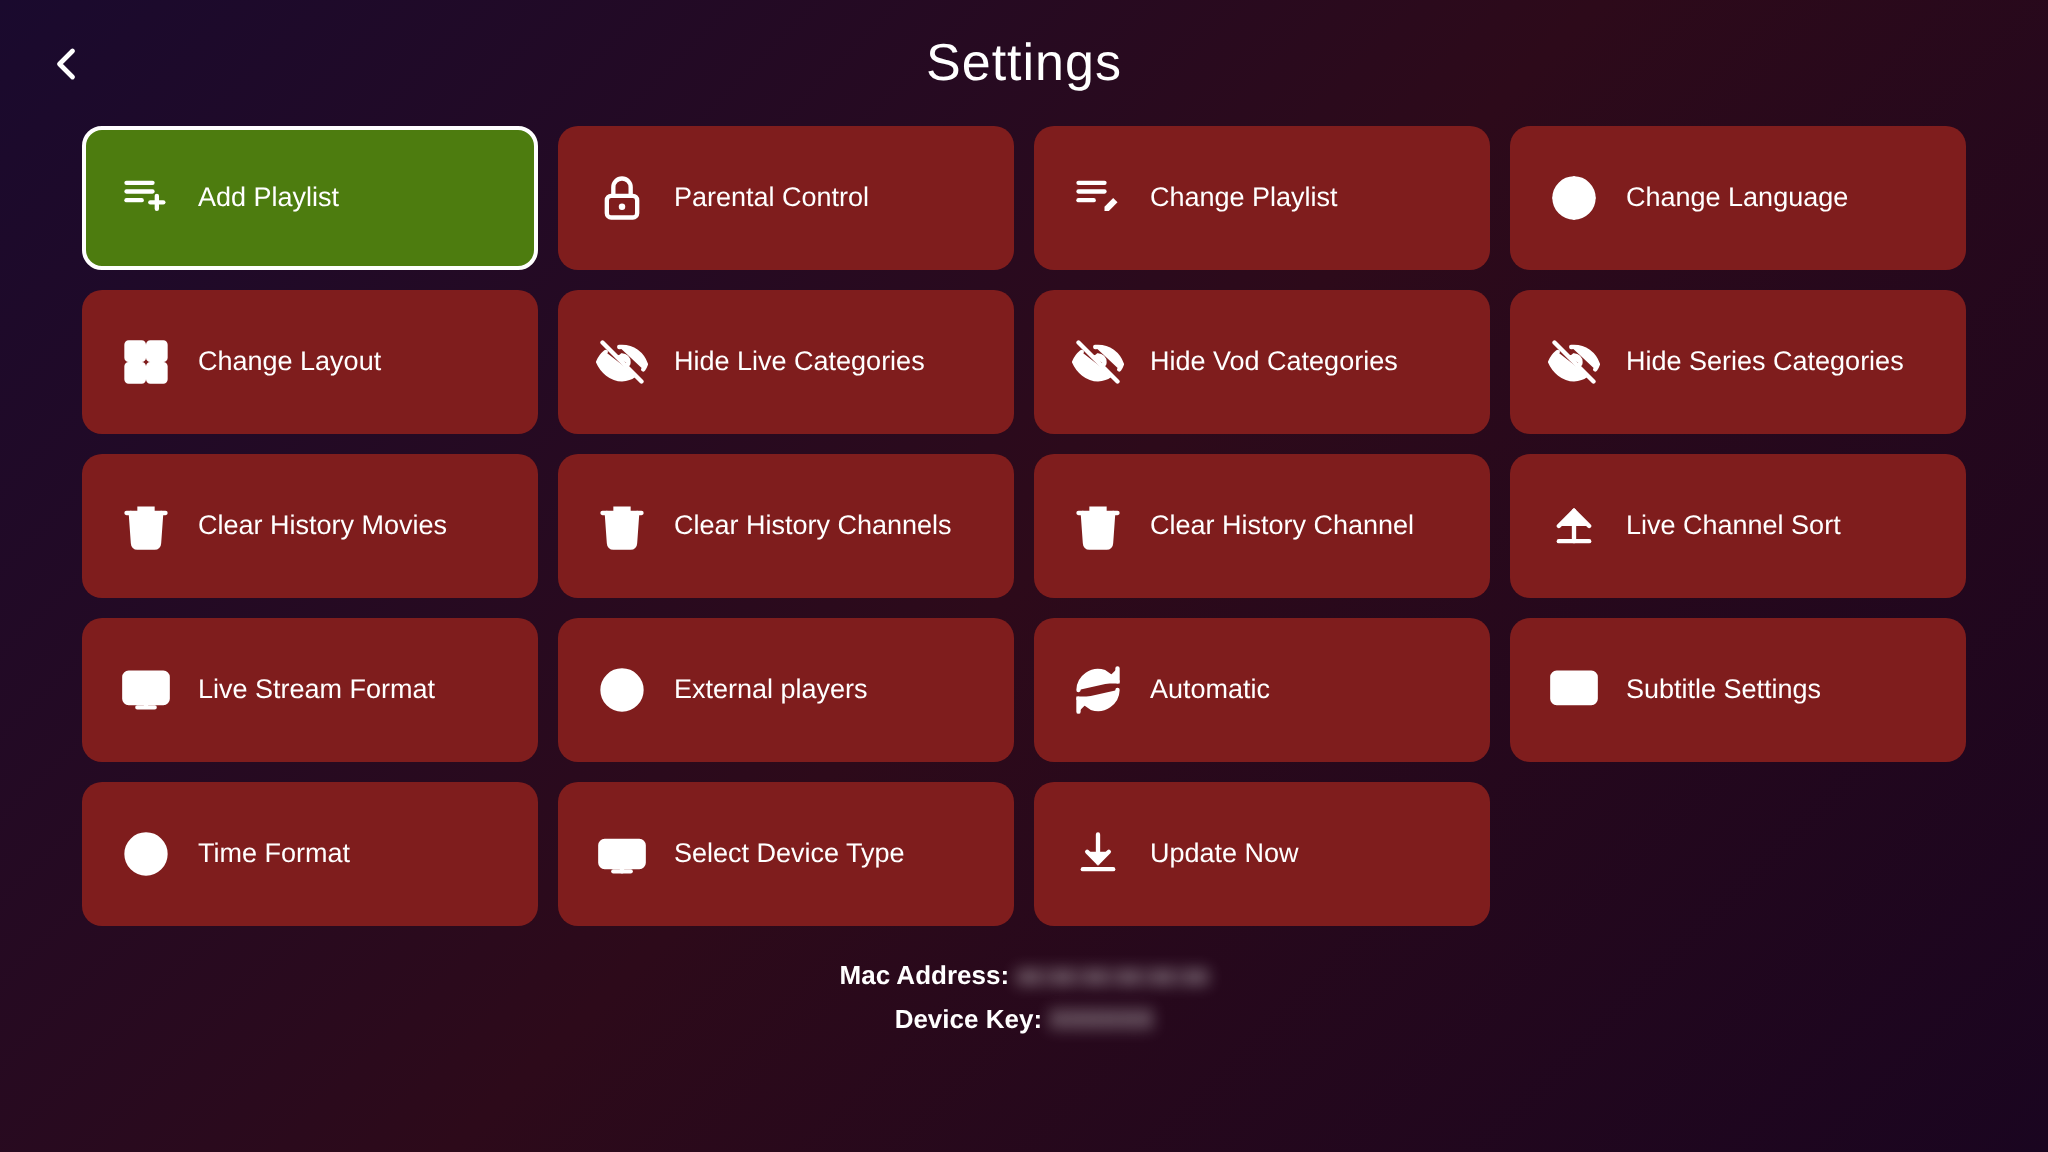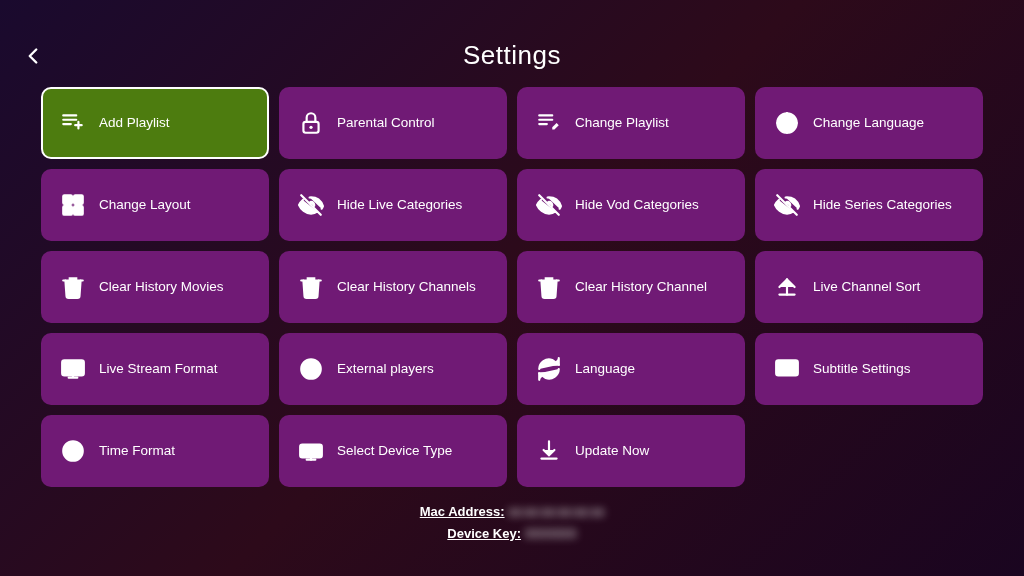--- a/index.html
+++ b/index.html
@@ -16,21 +16,20 @@
       align-items: center;
     }
 
     .header {
       width: 100%;
       display: flex;
       align-items: center;
       justify-content: center;
       position: relative;
       padding: 16px 20px 8px;
-      margin-top: 24px;
     }
 
     .back-btn {
       position: absolute;
       left: 20px;
       cursor: pointer;
       font-size: 22px;
       color: #fff;
       background: none;
       border: none;
@@ -49,21 +48,21 @@
     .grid {
       display: grid;
       grid-template-columns: repeat(4, 228px);
       grid-template-rows: repeat(5, 72px);
       gap: 10px;
       padding: 8px 20px;
       margin: 0 auto;
     }
 
     .tile {
-      background: #701a75;
+      background: #7f1d1d;
       border-radius: 10px;
       display: flex;
       align-items: center;
       gap: 12px;
       padding: 0 16px;
       cursor: pointer;
       border: 2px solid transparent;
       transition: border-color 0.2s;
       position: relative;
     }
@@ -93,21 +92,20 @@
     .footer {
       margin-top: 6px;
       text-align: center;
       color: #fff;
       font-size: 13px;
       line-height: 1.7;
     }
 
     .footer .mac-label, .footer .key-label {
       font-weight: 700;
-      text-decoration: underline;
     }
 
     .blurred {
       filter: blur(4px);
       display: inline-block;
     }
 
     
     .icon-svg {
       width: 26px;
@@ -286,21 +284,21 @@
   </div>
 
   <div class="tile">
     <span class="tile-icon">
       <svg class="icon-svg" viewBox="0 0 24 24" fill="none" stroke="#fff" stroke-width="2" stroke-linecap="round">
           <path d="M21 2v6h-6"></path>
           <path d="M3 12A9 9 0 0 1 15 3.76L21 8M3 22v-6h6"></path>
           <path d="M21 12A9 9 0 0 1 9 20.24L3 16"></path>
         </svg>
     </span>
-    <span class="tile-label">Language</span>
+    <span class="tile-label">Automatic</span>
   </div>
 
   <div class="tile">
     <span class="tile-icon">
       <svg class="icon-svg" viewBox="0 0 24 24" fill="none" stroke="#fff" stroke-width="2" stroke-linecap="round">
           <rect x="2" y="4" width="20" height="14" rx="2"></rect>
           <line x1="6" y1="10" x2="18" y2="10"></line>
           <line x1="6" y1="14" x2="13" y2="14"></line>
         </svg>
     </span>

